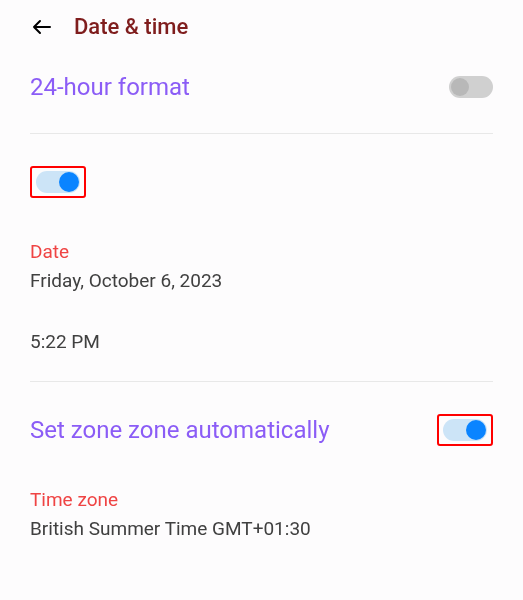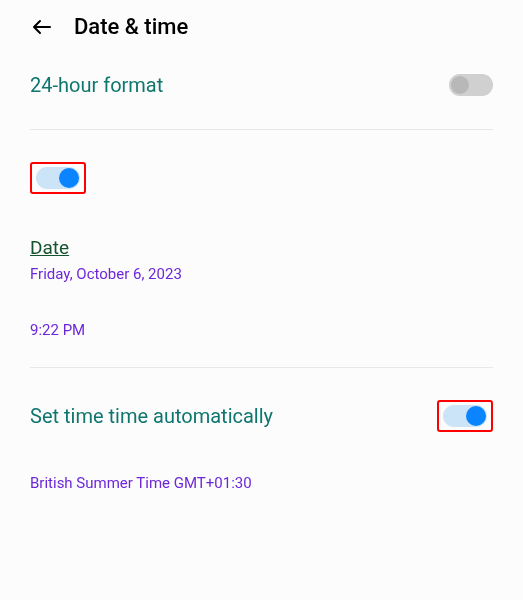--- a/index.html
+++ b/index.html
@@ -24,34 +24,34 @@
       width: 24px;
       height: 24px;
       display: flex;
       align-items: center;
       justify-content: center;
       cursor: pointer;
     }
     .header-title {
       font-size: 22px;
       font-weight: 500;
-      color: #000000;
+      color: #7f1d1d;
     }
     .content {
       padding: 0 30px;
     }
     .setting-row {
       display: flex;
       align-items: center;
       justify-content: space-between;
       padding: 24px 0;
     }
     .setting-label {
-      font-size: 20px;
-      color: #0f766e;
+      font-size: 24px;
+      color: #8b5cf6;
       font-weight: 400;
     }
     .toggle-off {
       width: 44px;
       height: 22px;
       background: #d0d0d0;
       border-radius: 11px;
       position: relative;
       cursor: pointer;
     }
@@ -91,28 +91,27 @@
     .divider {
       height: 1px;
       background: #e8e8e8;
       margin: 8px 0;
     }
     .disabled-section {
       padding: 18px 0 8px 0;
     }
     .disabled-label {
       font-size: 19px;
-      color: #14532d;
+      color: #ef4444;
       font-weight: 400;
       margin-bottom: 6px;
-      text-decoration: underline;
     }
     .disabled-value {
-      font-size: 15px;
-      color: #6d28d9;
+      font-size: 19px;
+      color: #404040;
       font-weight: 400;
     }
     .section-gap {
       height: 12px;
     }
   </style>
 </head>
 <body>
 
 <div class="header">
@@ -140,30 +139,31 @@
   </div>
 
   <div class="disabled-section">
     <div class="disabled-label">Date</div>
     <div class="disabled-value">Friday, October 6, 2023</div>
   </div>
 
   <div class="section-gap"></div>
 
   <div class="disabled-section">
-    <div class="disabled-value">9:22 PM</div>
+    <div class="disabled-value">5:22 PM</div>
   </div>
 
   <div class="section-gap"></div>
   <div class="divider"></div>
 
   <div class="setting-row">
-    <div class="setting-label">Set time time automatically</div>
+    <div class="setting-label">Set zone zone automatically</div>
     <div class="toggle-on-wrapper">
       <div class="toggle-on"></div>
     </div>
   </div>
 
   <div class="disabled-section">
+    <div class="disabled-label">Time zone</div>
     <div class="disabled-value">British Summer Time GMT+01:30</div>
   </div>
 
 </div>
 
 </body></html>

